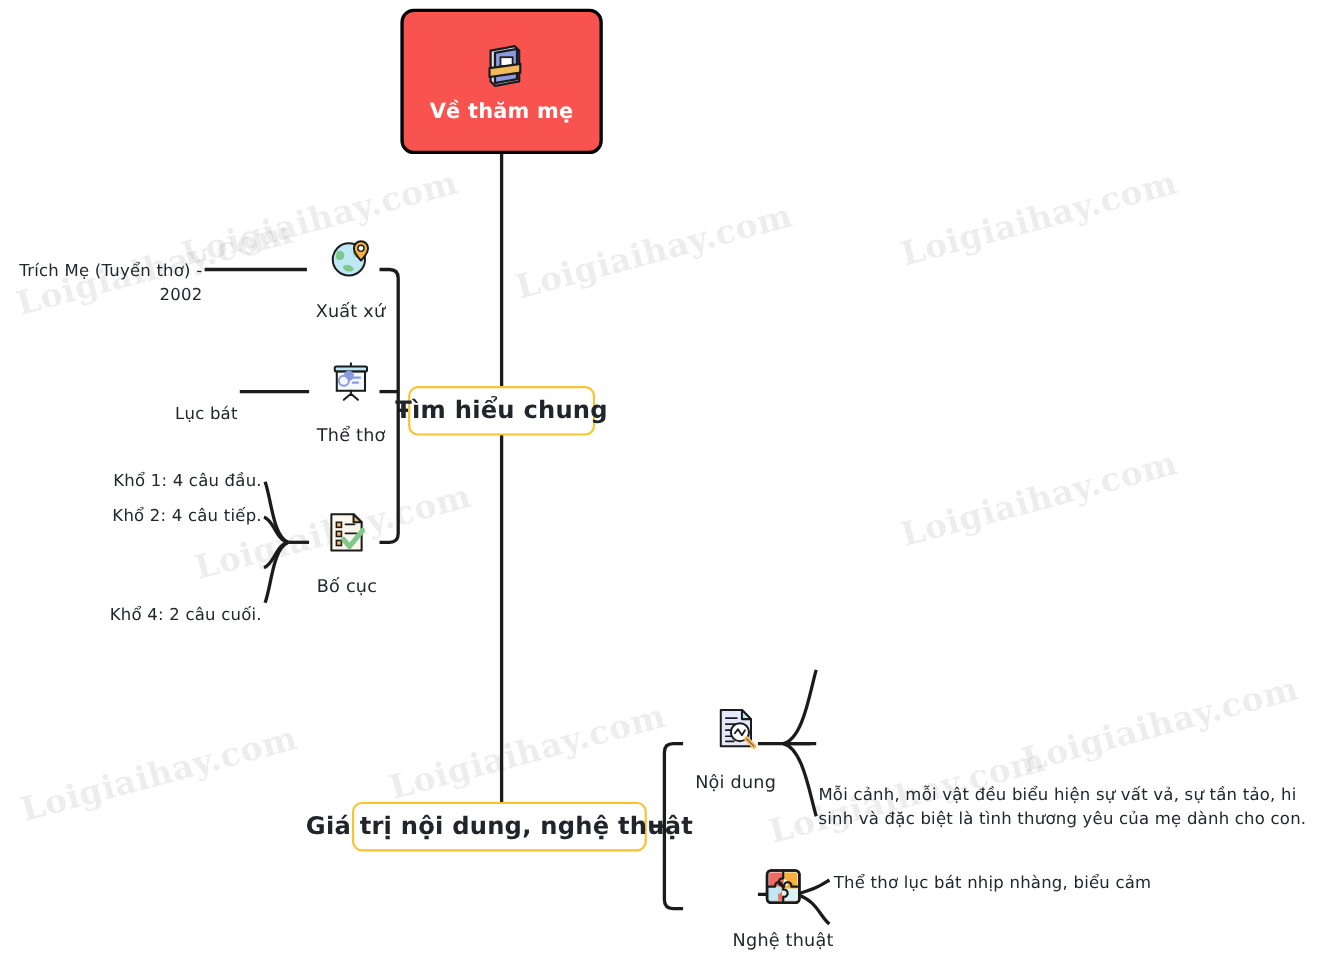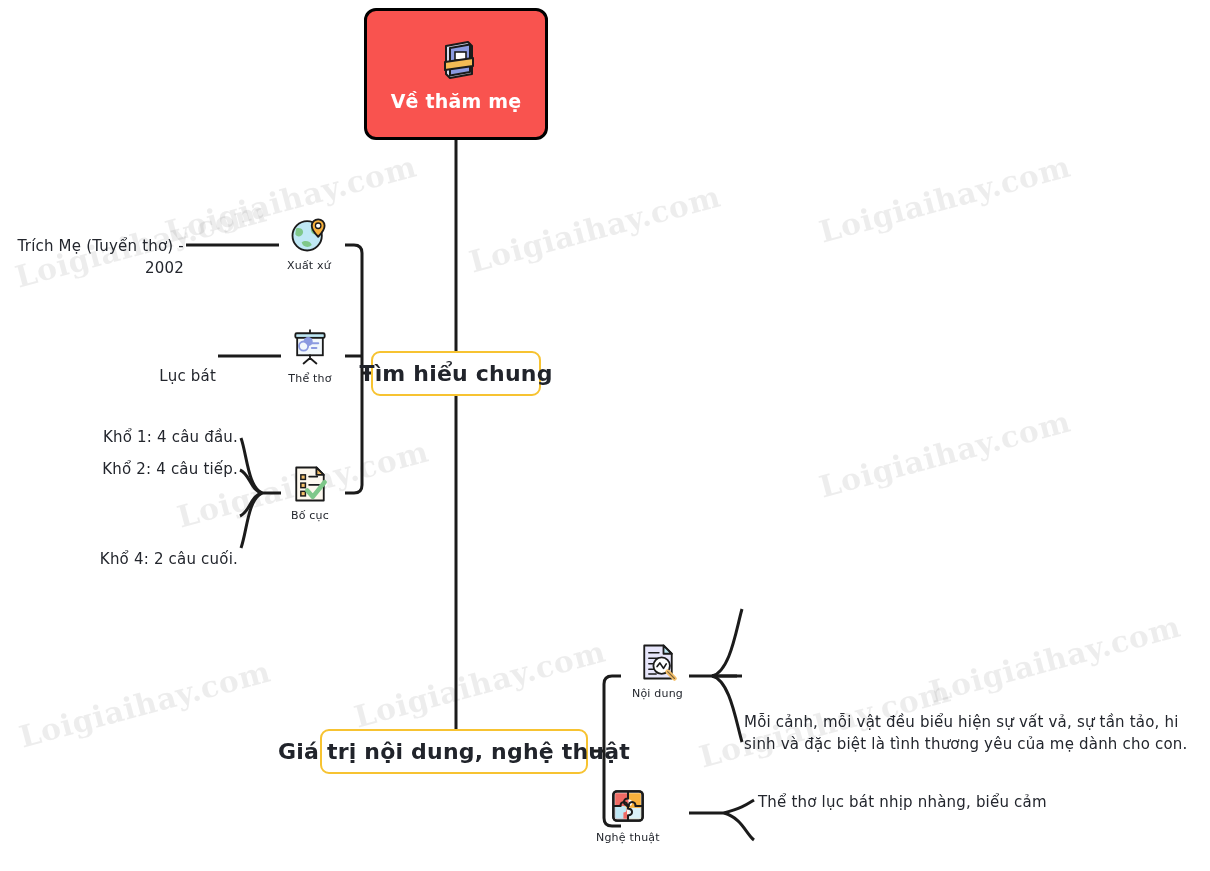--- a/index.html
+++ b/index.html
@@ -81,22 +81,22 @@
   #branch-2 { left: 320px; top: 729px; width: 268px; height: 45px; }
 
   
   .topic {
     position: absolute;
     display: flex;
     flex-direction: column;
     align-items: center;
   }
   .topic .caption {
-    margin-top: 3px;
-    font-size: 11px;
+    margin-top: 17px;
+    font-size: 16px;
     color: #23262d;
     white-space: nowrap;
     letter-spacing: 0.2px;
   }
   .icon-box { width: 44px; height: 44px; display:block; }
 
   
   .leaf {
     position: absolute;
     font-size: 15px;
@@ -244,21 +244,21 @@
         <path d="M23 29 L26 25 L30 31 L33 26" fill="none" stroke="#1b1b1b" stroke-width="1.8" stroke-linecap="round" stroke-linejoin="round"></path>
         <path d="M34.5 34.5 L42 42" stroke="#f5c06a" stroke-width="5" stroke-linecap="round"></path>
         <path d="M34.5 34.5 L42 42" stroke="#1b1b1b" stroke-width="1.2" stroke-linecap="round" fill="none" opacity="0.55"></path>
       </svg>
     </span>
     <span class="caption">Nội dung</span>
   </div>
   <div class="leaf right" style="left:744px; top:712px; width:470px;">Mỗi cảnh, mỗi vật đều biểu hiện sự vất vả, sự tần tảo, hi
 sinh và đặc biệt là tình thương yêu của mẹ dành cho con.</div>
 
-  <div class="topic" style="left:596px; top:784px;">
+  <div class="topic" style="left:666px; top:784px;">
     <span class="icon-box">
       <svg viewBox="0 0 48 48" width="44" height="44" style="display:block">
         <rect x="8" y="8" width="32" height="32" rx="4" fill="#ffffff" stroke="#1b1b1b" stroke-width="2.5"></rect>
         <path d="M10 10 L23 10 L23 16 a3.5 3.5 0 0 1 0 6 L23 38 L10 38 Z" fill="#f06b64"></path>
         <path d="M25 10 L38 10 L38 38 L25 38 L25 28 a3.5 3.5 0 0 0 -6 0 L19 24 L25 24 a3.5 3.5 0 0 0 0 -7 Z" fill="#f8b13c"></path>
         <path d="M10 24 L19 24 a3.5 3.5 0 0 1 0 7 L10 31 Z M10 31 L19 31 L19 38 L10 38 Z" fill="#bfe8f5"></path>
         <path d="M25 26 L38 26 L38 38 L25 38 Z" fill="#d9f1f8"></path>
         <g fill="none" stroke="#1b1b1b" stroke-width="2.2" stroke-linecap="round" stroke-linejoin="round">
           <path d="M24 9 L24 16 a3.6 3.6 0 1 0 0 7 L24 24"></path>
           <path d="M24 24 L24 27 a3.6 3.6 0 1 1 0 7 L24 39"></path>

